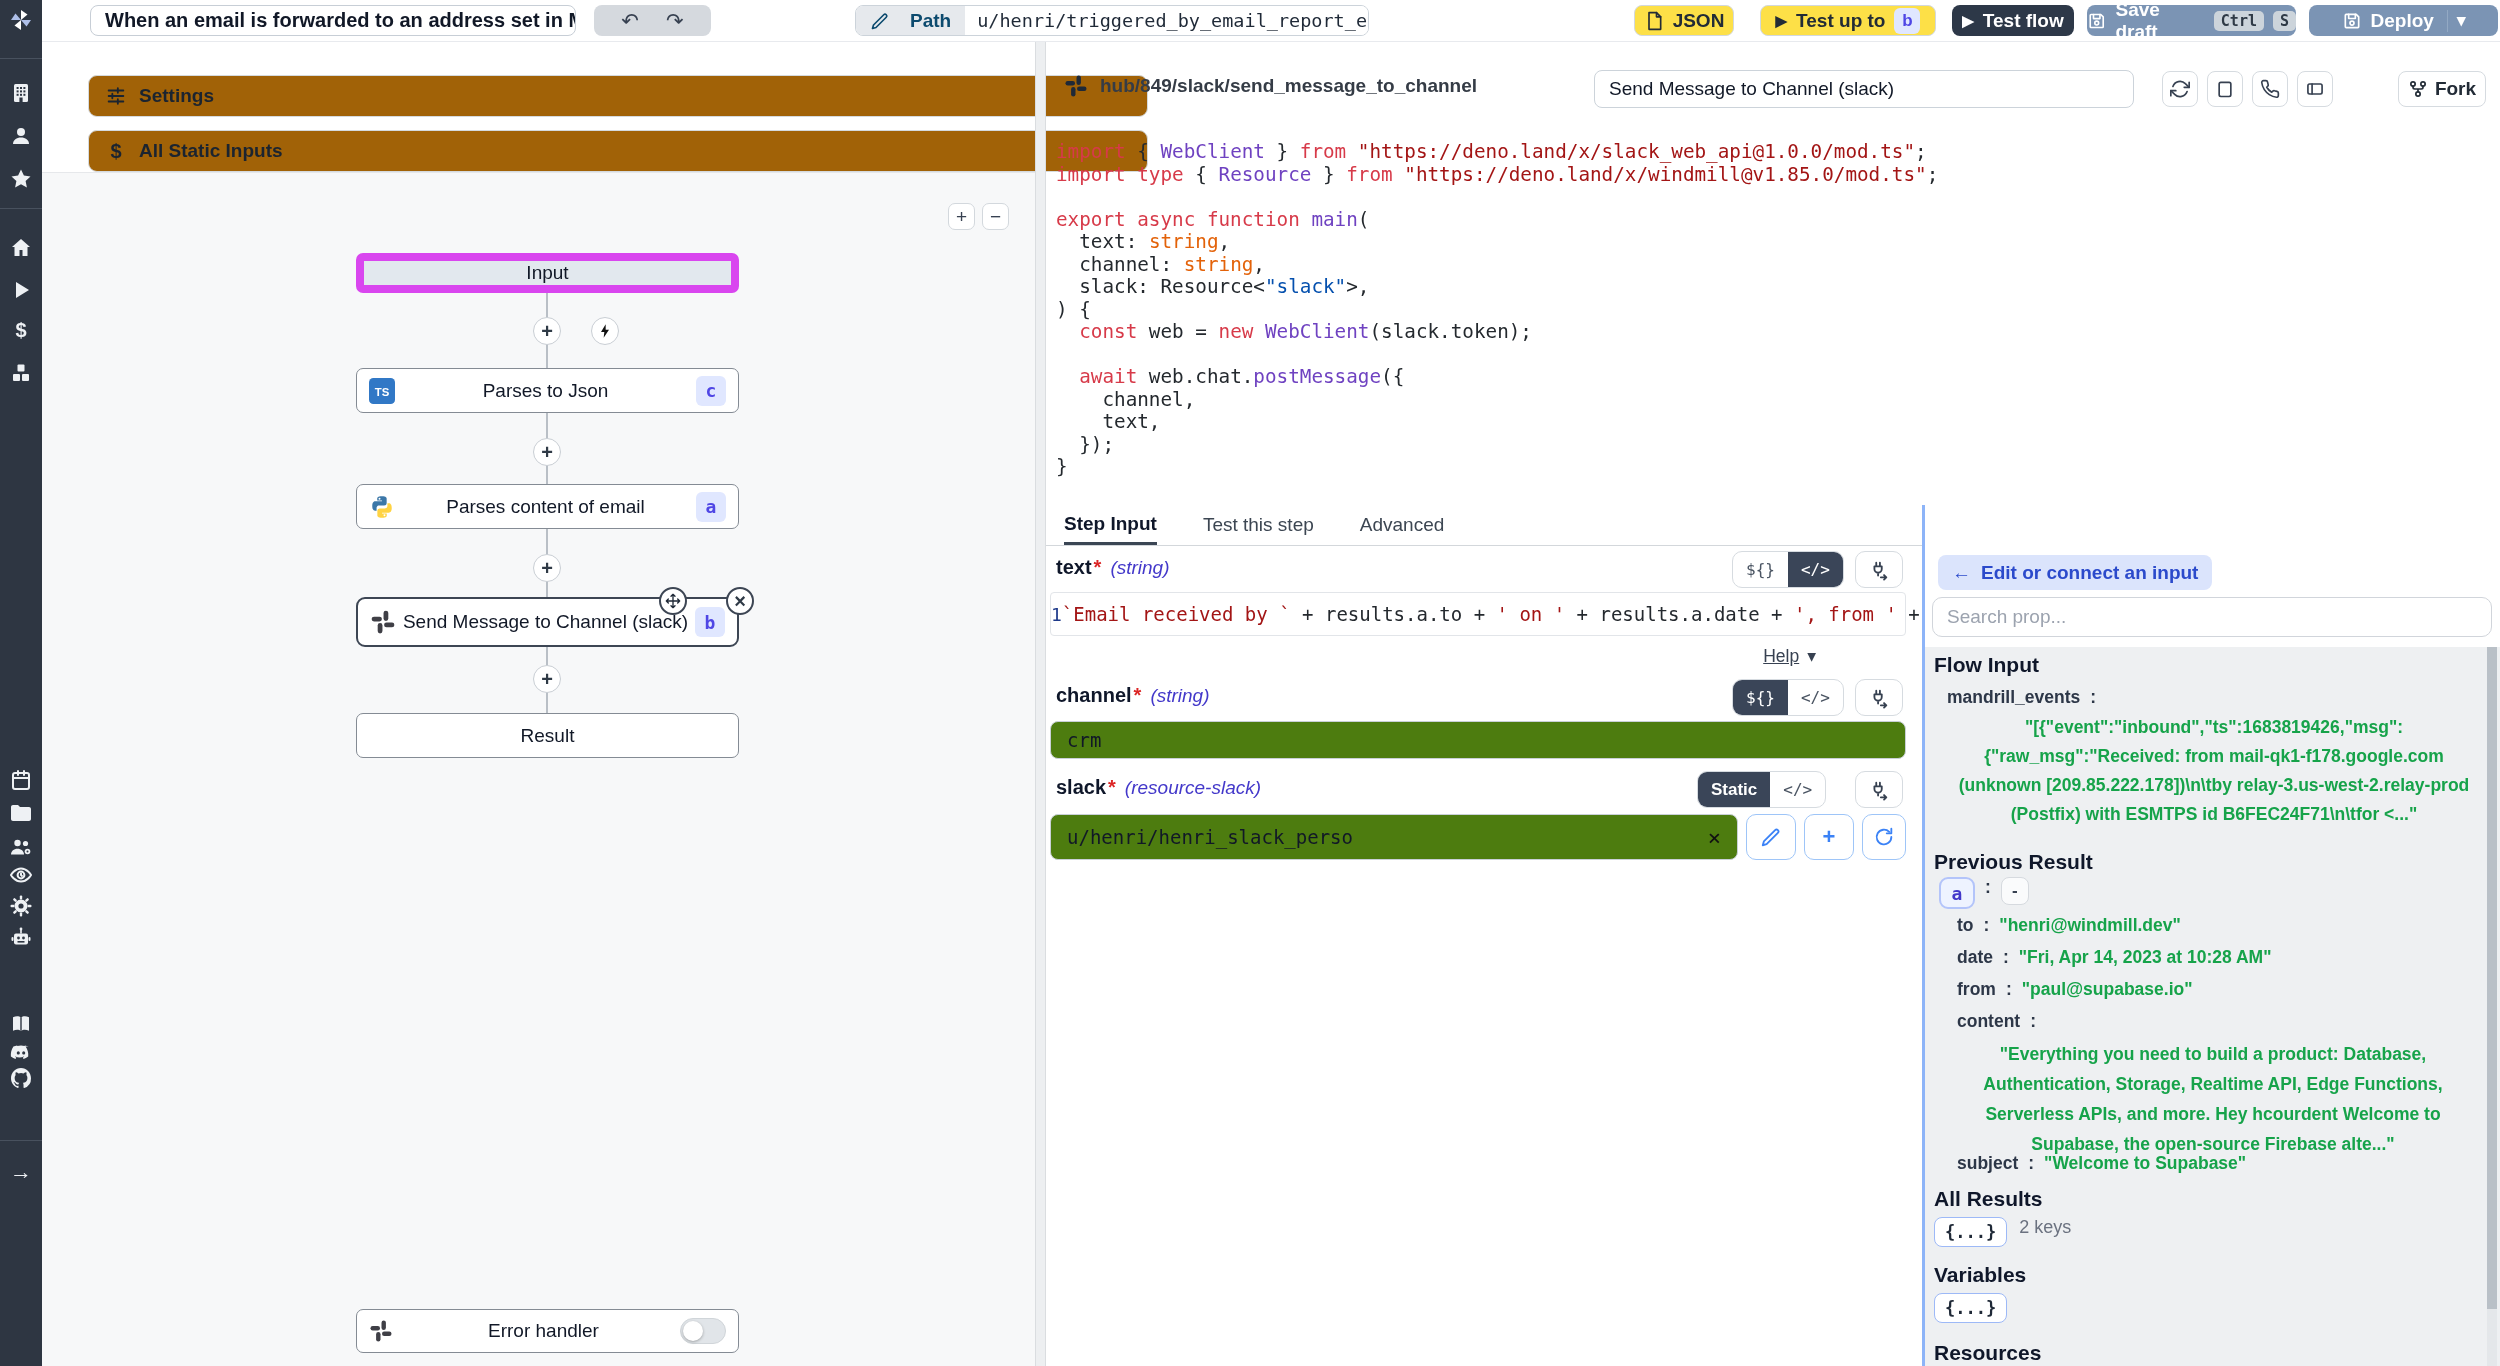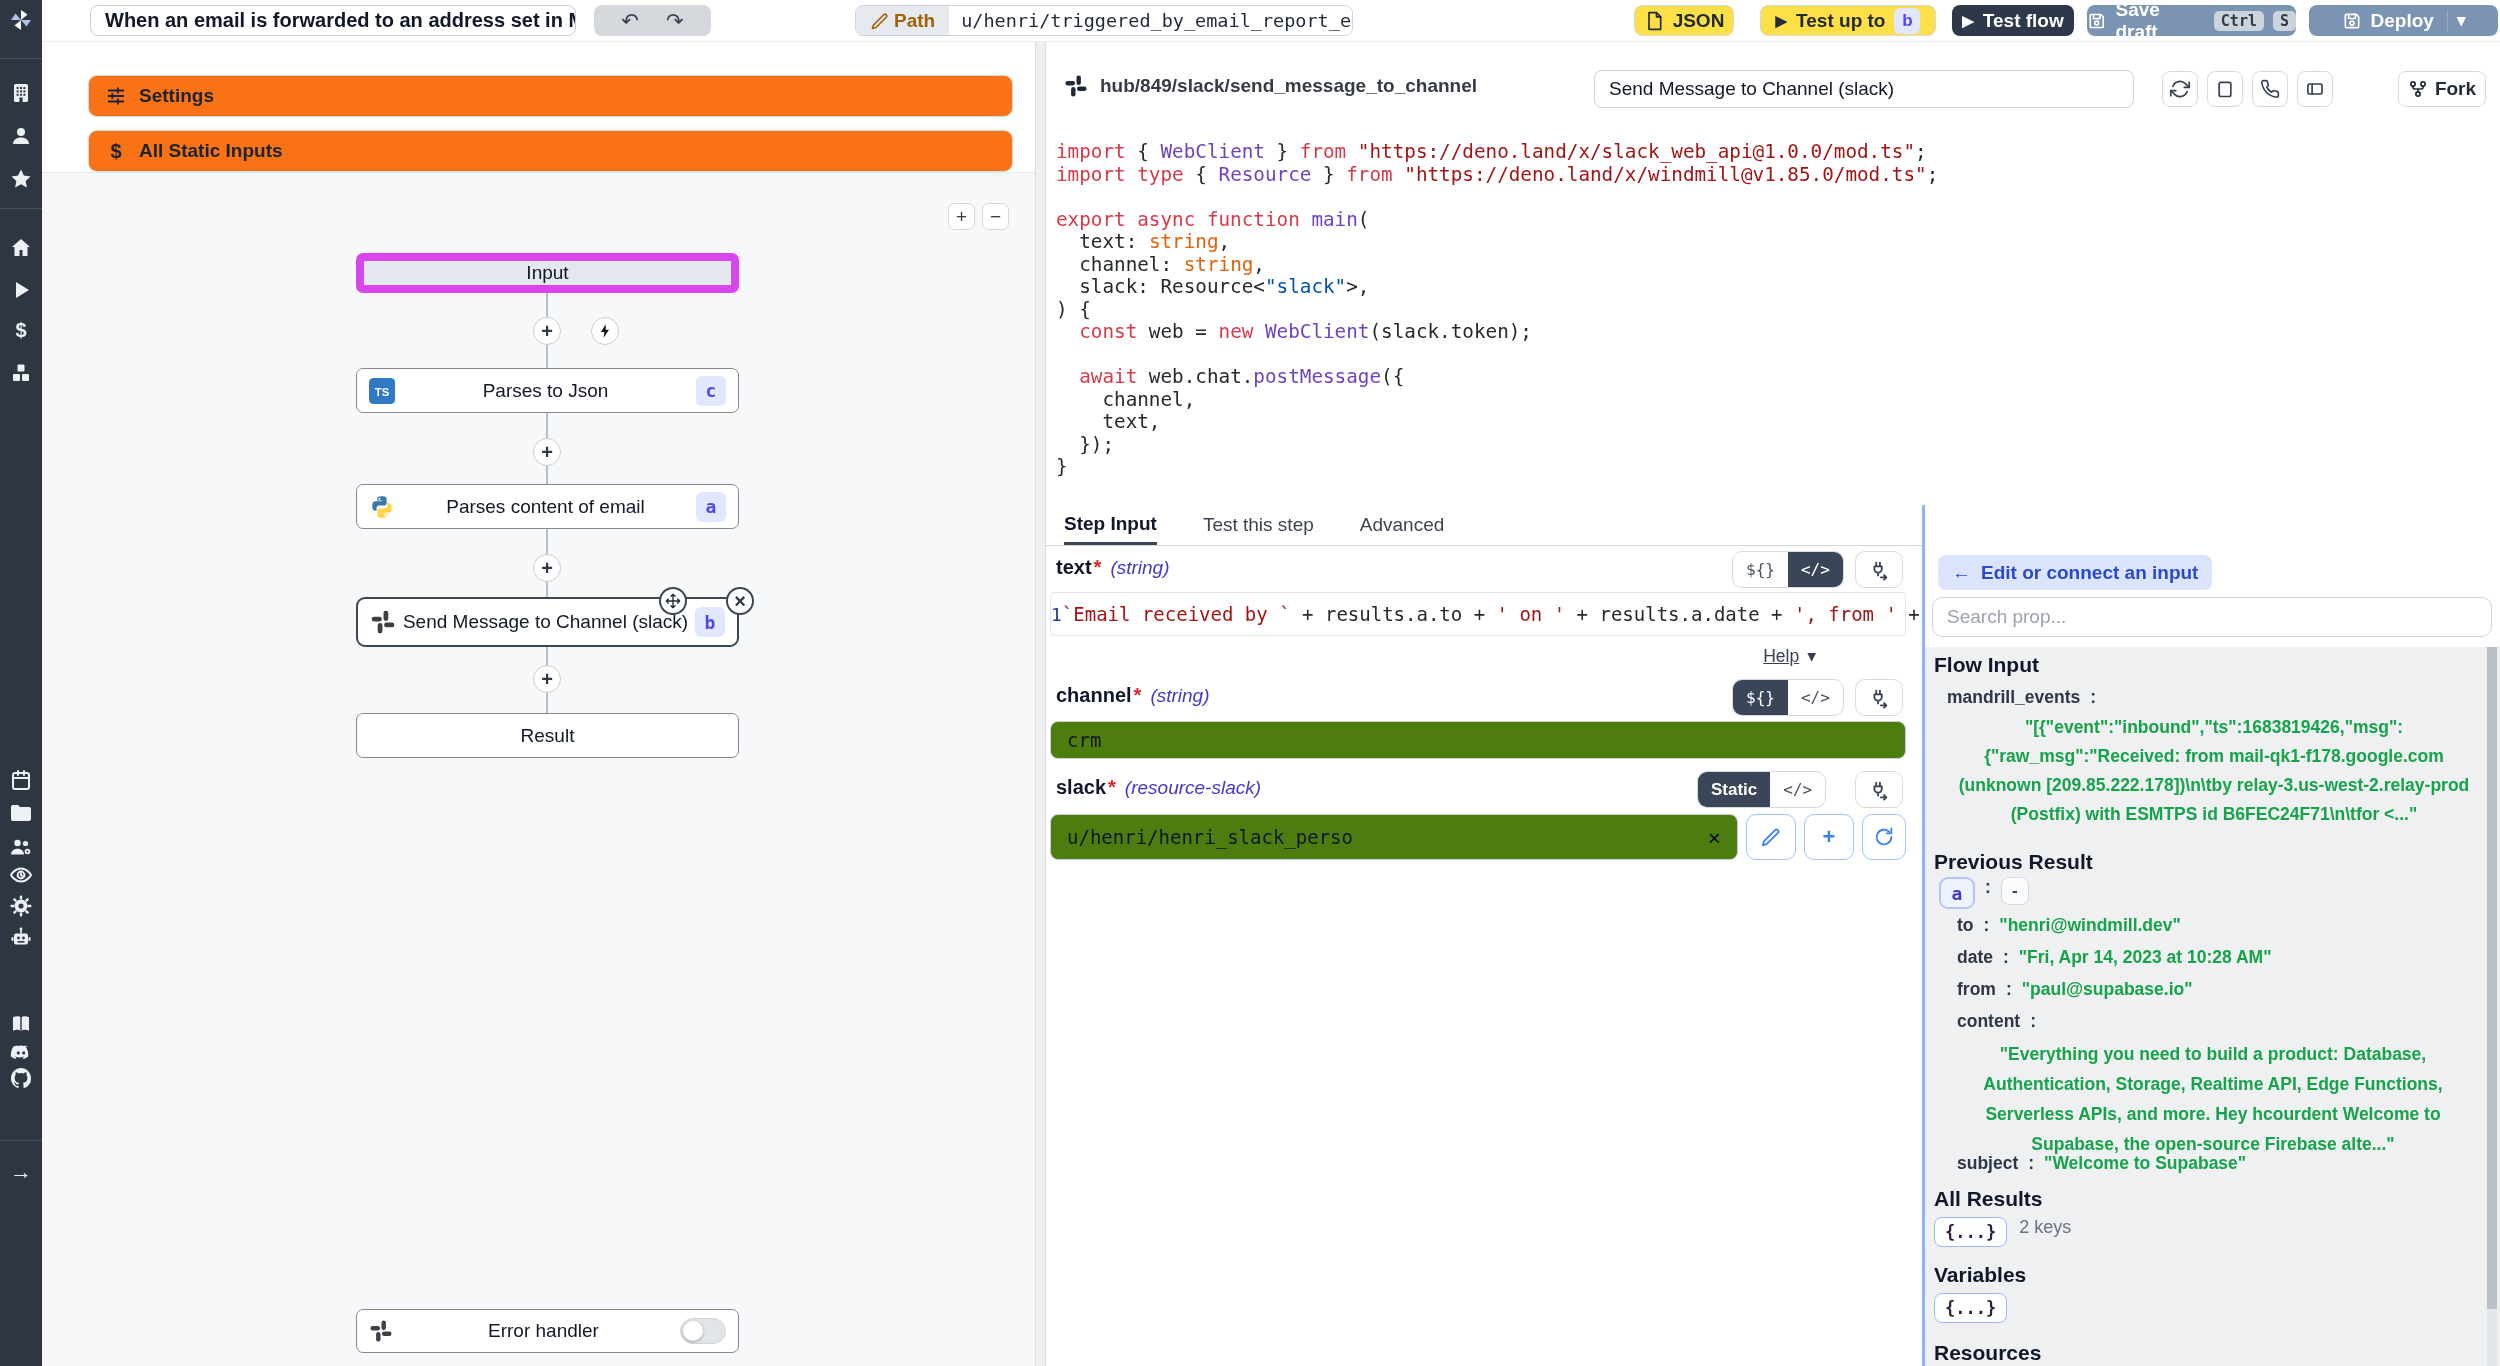--- a/index.html
+++ b/index.html
@@ -11,32 +11,32 @@
 svg.icf{display:block;width:100%;height:100%;stroke:none;fill:currentColor}
 
 .sidebar{left:0;top:0;width:42px;height:1366px;background:#2e3642}
 .side-icon{position:absolute;left:9px;width:24px;height:24px;color:#eef1f4;display:flex;align-items:center;justify-content:center;font-size:20px;font-weight:700}
 .side-div{position:absolute;left:0;width:42px;height:1px;background:#48515e}
 
 .topbar{left:42px;top:0;width:2458px;height:42px;background:#fff;border-bottom:1px solid #e8eaee}
 .tb-name{left:48px;top:5px;width:486px;height:31px;border:1.5px solid #c7ced6;border-radius:8px;display:flex;align-items:center;padding:0 14px;font-weight:700;font-size:20px;color:#111827;white-space:nowrap;overflow:hidden}
 .tb-undo{left:552px;top:5px;width:117px;height:31px;background:#d5d9de;border-radius:8px;display:flex;align-items:center;justify-content:space-evenly;color:#374151;font-size:21px}
 .pathgrp{left:813px;top:5px;height:31px;display:flex;border:1.5px solid #ccd3da;border-radius:8px;overflow:hidden}
-.path-addon{display:flex;align-items:center;gap:4px;background:#e6e9ed;padding:0 14px;font-size:19px;font-weight:600;color:#a16207}
+.path-addon{display:flex;align-items:center;gap:20px;background:#e6e9ed;padding:0 14px;font-size:19px;font-weight:600;color:#0c4a6e}
 .path-val{display:flex;align-items:center;background:#fff;padding:0 12px;width:403px;font-size:18.5px;color:#1f2937}
 .btn{position:absolute;top:5px;height:31px;border-radius:8px;display:flex;align-items:center;justify-content:center;gap:9px;font-weight:700;font-size:19px;cursor:pointer}
 .btn.light{background:#fde047;border:1.5px solid #d2d8de;color:#222b36}
 .btn.dark{background:#2d3848;color:#fff}
 .btn.blue{background:#7b94b4;color:#fff}
 .kbd{background:#ccd4db;color:#2f3a46;border-radius:5px;padding:1px 7px;font-size:15px;font-family:"DejaVu Sans Mono",monospace;font-weight:700}
 .badge{display:inline-flex;align-items:center;justify-content:center;background:#e0e7ff;color:#4f46e5;border-radius:6px;font-weight:700}
 .tbicon{width:20px;height:20px;display:inline-block}
 
 .flow-panel{left:42px;top:42px;width:993px;height:1324px;background:#fff}
-.panel-box{position:absolute;left:46px;width:925px;height:42px;border:1.5px solid #d5dade;border-radius:9px;background:#f97316;display:flex;align-items:center;gap:12px;padding:0 16px;font-weight:700;font-size:19px;color:#1b2430}
+.panel-box{position:absolute;left:46px;width:1060px;height:42px;border:1.5px solid #d5dade;border-radius:9px;background:#a16207;display:flex;align-items:center;gap:12px;padding:0 16px;font-weight:700;font-size:19px;color:#1b2430}
 .canvas{position:absolute;left:0;top:130px;width:993px;height:1194px;background:#f7f8f9;border-top:1px solid #e6e8eb}
 .zoombtn{position:absolute;width:27px;height:27px;background:#fff;border:1.5px solid #d3d8dd;border-radius:7px;display:flex;align-items:center;justify-content:center;font-size:19px;color:#374151}
 .vline{position:absolute;left:504px;width:2px;background:#b9bfc6}
 .node{position:absolute;left:314px;width:383px;background:#fff;border:1.5px solid #848b94;border-radius:7px;display:flex;align-items:center;padding:0 12px;font-size:19px;color:#111827;z-index:2}
 .node .nlabel{flex:1;text-align:center}
 .node .nicon{width:26px;height:26px}
 .node .nbadge{width:30px;height:30px;font-size:18px;font-family:"DejaVu Sans Mono",monospace}
 .node.gray{background:#e2e8ee;border:8px solid #d946ef;justify-content:center}
 .node.selected{border:2.5px solid #3d4654;border-radius:9px}
 .ccirc{position:absolute;width:28px;height:28px;border-radius:50%;background:#fff;border:1.5px solid #c9ced4;display:flex;align-items:center;justify-content:center;color:#2f3a46;font-size:20px;font-weight:600;z-index:3}

